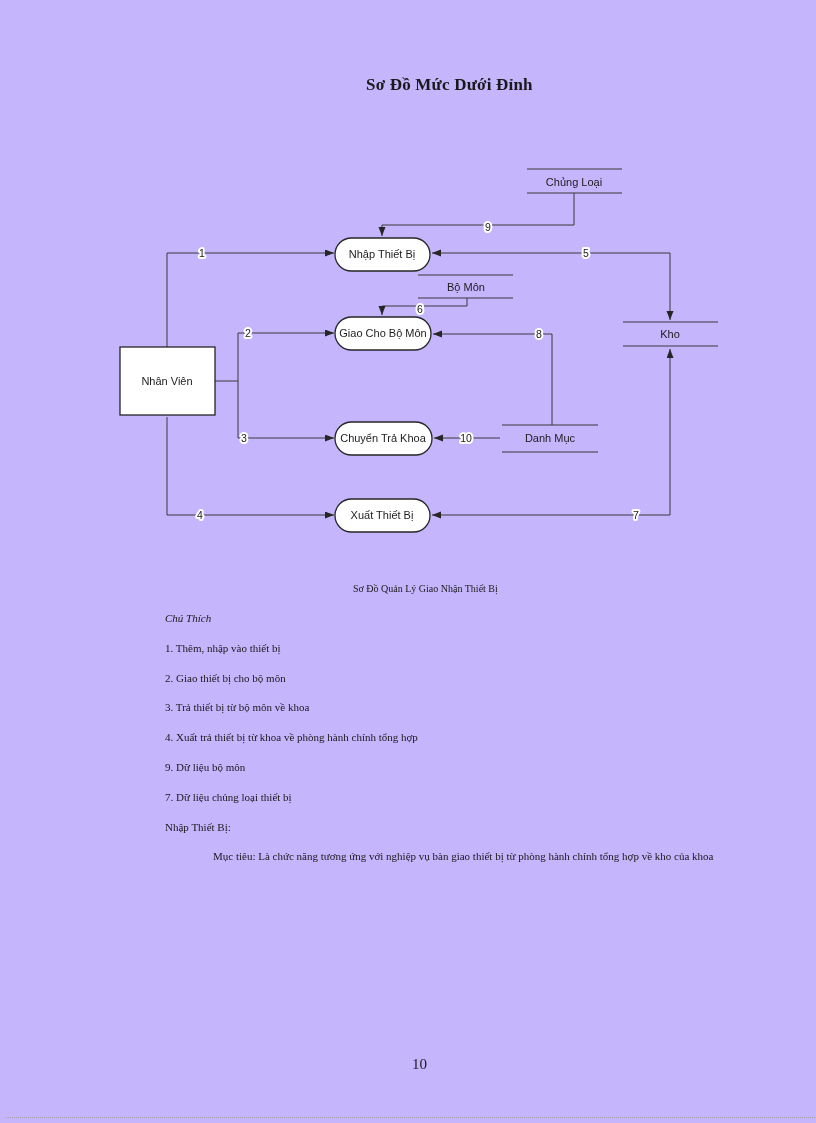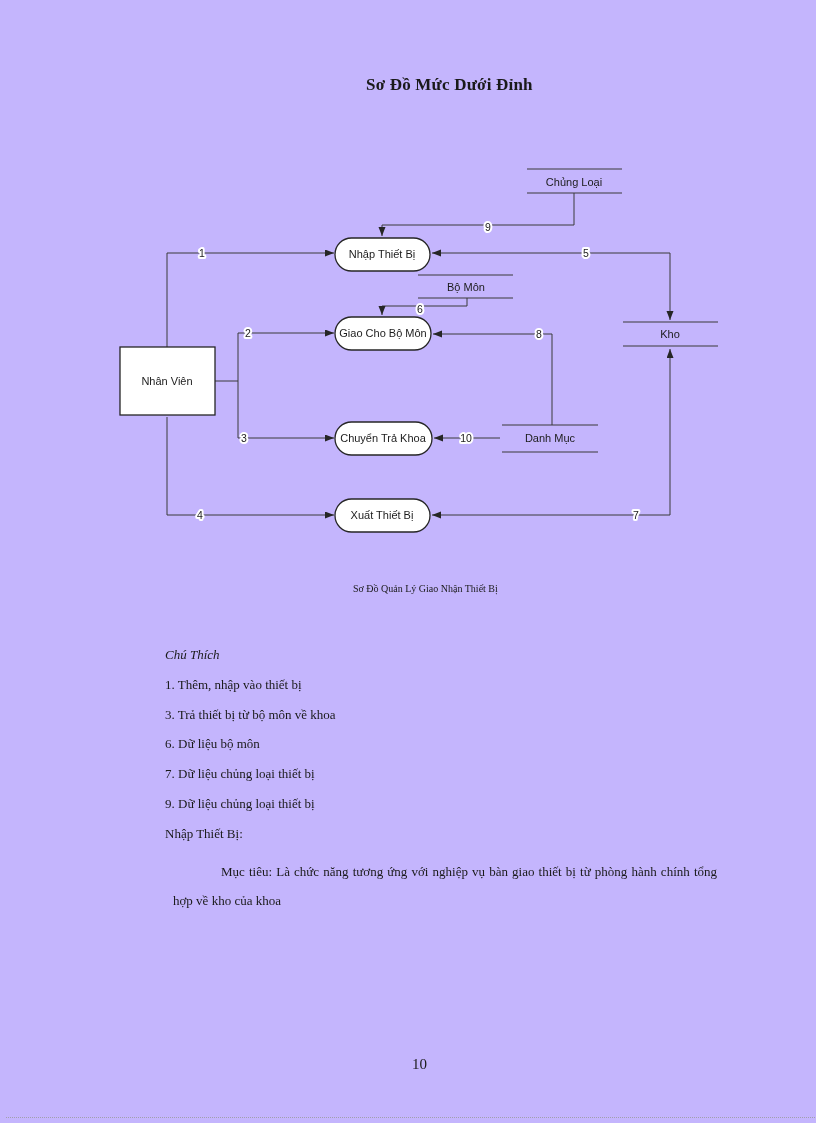--- a/index.html
+++ b/index.html
@@ -7,26 +7,26 @@
     position:relative;width:816px;height:1123px;background:#c4b5fd;
     font-family:"Liberation Serif",serif;color:#1a1a1a;overflow:hidden;padding-left:41px;
   }
   .title{
     position:absolute;top:75px;left:366px;margin:0;
     font-size:17px;font-weight:bold;letter-spacing:.2px;
   }
   .diagram{position:absolute;top:0;left:0;}
   .caption{position:absolute;top:583px;left:353px;font-size:10px;}
   .notes{
-    position:absolute;top:640px;left:165px;width:560px;
-    font-size:13px;line-height:29.8px;
+    position:absolute;top:604px;left:165px;width:560px;
+    font-size:11px;line-height:29.8px;
   }
   .notes-heading{font-style:italic;}
   .notes-sub span{}
-  .notes-paragraph{margin:8px;text-indent:48px;text-align:justify;}
+  .notes-paragraph{margin:0;text-indent:48px;text-align:justify;}
   .page-number{position:absolute;top:1056px;left:412px;font-size:15px;}
   .bottom-rule{position:absolute;top:1117px;left:6px;right:6px;border-top:1px dotted #9a9a9a;opacity:.8;}
 
   
   .ln{stroke:#3a3a3a;stroke-width:1;fill:none;}
   .store-ln{stroke:#3a3a3a;stroke-width:1.2;}
   .node{fill:#ffffff;stroke:#262626;stroke-width:1.3;}
   .dlabel{font-family:"Liberation Sans",sans-serif;font-size:11px;fill:#1c1c1c;text-anchor:middle;}
   .num{
     font-family:"Liberation Sans",sans-serif;font-size:10.5px;fill:#1c1c1c;text-anchor:middle;
@@ -115,24 +115,25 @@
     <text class="num" x="539" y="338">8</text>
     <text class="num" x="488" y="231">9</text>
     <text class="num" x="466" y="442">10</text>
   </svg>
 
   <div class="caption">Sơ Đồ Quản Lý Giao Nhận Thiết Bị</div>
 
   <div class="notes">
     <div class="notes-heading">Chú Thích</div>
     <div class="note-line">1. Thêm, nhập vào thiết bị</div>
+    <div class="note-line">2. Giao thiết bị cho bộ môn</div>
     <div class="note-line">3. Trả thiết bị từ bộ môn về khoa</div>
-    <div class="note-line">6. Dữ liệu bộ môn</div>
+    <div class="note-line">4. Xuất trả thiết bị từ khoa về phòng hành chính tổng hợp</div>
+    <div class="note-line">9. Dữ liệu bộ môn</div>
     <div class="note-line">7. Dữ liệu chủng loại thiết bị</div>
-    <div class="note-line">9. Dữ liệu chủng loại thiết bị</div>
     <div class="notes-sub"><span>Nhập Thiết Bị:</span></div>
     <p class="notes-paragraph">Mục tiêu: Là chức năng tương ứng với nghiệp vụ bàn giao thiết bị từ phòng hành chính tổng hợp về kho của khoa</p>
   </div>
 
   <div class="page-number">10</div>
   <div class="bottom-rule"></div>
 
 </div>
 
 </body></html>

